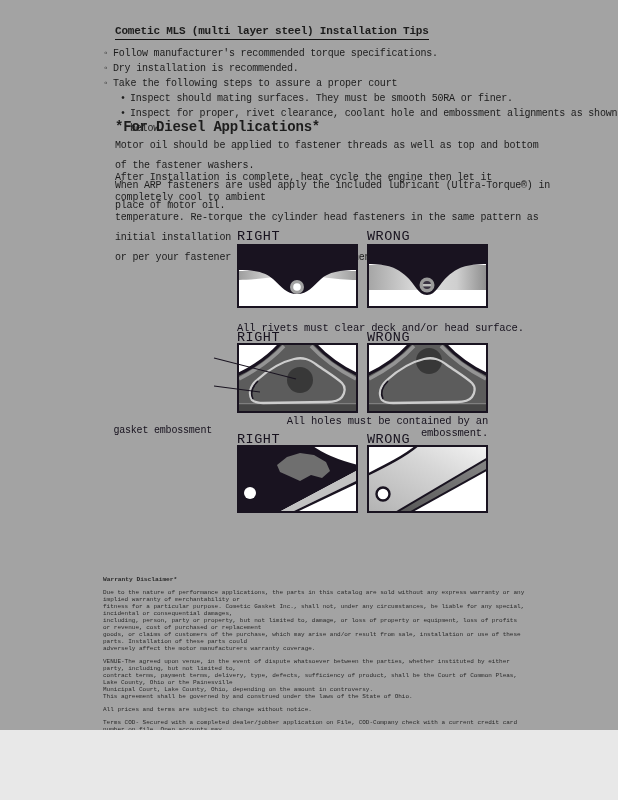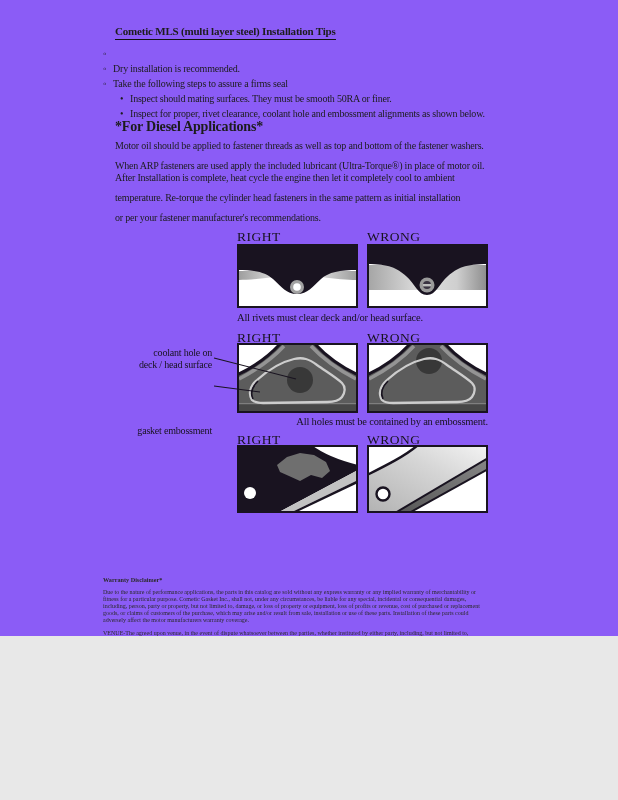--- a/index.html
+++ b/index.html
@@ -1,17 +1,17 @@
 <!DOCTYPE html>
 <html><head>
 <meta charset="utf-8">
 <style>
   html,body{margin:0;padding:0;background:#e8e8e8;}
-  .page{position:relative;width:618px;height:636px;background:#8b5cf6;overflow:hidden;
-        font-family:Liberation Serif, serif;color:#1c1c1c;}
+  .page{position:relative;width:618px;height:730px;background:#a3a3a3;overflow:hidden;
+        font-family:Liberation Mono, monospace;color:#1c1c1c;}
   .abs{position:absolute;}
   .title{font-size:11px;font-weight:bold;letter-spacing:-0.2px;border-bottom:1.5px solid #111;
          padding-bottom:2px;white-space:nowrap;}
   .body-text{font-size:10px;letter-spacing:-0.2px;line-height:20px;white-space:pre-line;}
   .bullets{font-size:10px;letter-spacing:-0.2px;line-height:15px;}
   .bullet-row{display:flex;}
   .bullet-row.sub{padding-left:17px;}
   .bullet-glyph{width:10px;flex:0 0 10px;}
   .section-head{font-size:14px;font-weight:bold;letter-spacing:-0.2px;}
   .diag-label{font-size:13.5px;letter-spacing:0.5px;color:#17121e;width:121px;}
@@ -27,28 +27,29 @@
 </head>
 <body>
 
 <div class="page">
 
   <div class="abs title" style="left:115px;top:25px;">Cometic MLS (multi layer steel) Installation Tips</div>
 
   <div class="abs bullets" style="left:103px;top:46px;">
     <div class="bullet-row">
       <span class="bullet-glyph">◦</span>
+      <span>Follow manufacturer's recommended torque specifications.</span>
     </div>
     <div class="bullet-row">
       <span class="bullet-glyph">◦</span>
       <span>Dry installation is recommended.</span>
     </div>
     <div class="bullet-row">
       <span class="bullet-glyph">◦</span>
-      <span>Take the following steps to assure a firms seal</span>
+      <span>Take the following steps to assure a proper court</span>
     </div>
     <div class="bullet-row sub">
       <span class="bullet-glyph">•</span>
       <span>Inspect should mating surfaces.  They must be smooth 50RA or finer.</span>
     </div>
     <div class="bullet-row sub">
       <span class="bullet-glyph">•</span>
       <span>Inspect for proper, rivet clearance, coolant hole and embossment alignments as shown below.</span>
     </div>
   </div>
@@ -96,29 +97,27 @@
       <rect width="121" height="64" fill="#ffffff"></rect>
       <rect x="2" y="21" width="117" height="25" fill="url(#gw3)"></rect>
       <rect x="2" y="46" width="117" height="16" fill="#ffffff"></rect>
       <path d="M0,0 H121 V20 C98,20 90,24 81,32 C72,40 69,51 60,51 C51,51 48,40 39,32 C30,24 22,20 0,20 Z" fill="#191320"></path>
       <circle cx="60" cy="41" r="7.5" fill="#9a9a9a"></circle>
       <circle cx="60" cy="41" r="4" fill="#3a3442"></circle>
       <rect x="56" y="40" width="8" height="2.4" fill="#bdbdbd"></rect>
       <rect x="1" y="1" width="119" height="62" fill="none" stroke="#191320" stroke-width="2"></rect>
     </svg>
 
-    <div class="abs caption" style="left:237px;top:83px;">All rivets must clear deck and/or head surface.</div>
+    <div class="abs caption" style="left:237px;top:94px;">All rivets must clear deck and/or head surface.</div>
   </div>
 
   <div class="abs" style="left:0;top:330px;width:618px;height:100px;">
     <div class="abs diag-label" style="left:237px;top:0;">RIGHT</div>
     <div class="abs diag-label" style="left:367px;top:0;">WRONG</div>
 
-    <div class="abs annot" style="left:0;top:17px;">coolant hole on
-deck / head surface</div>
     <div class="abs annot" style="left:0;top:50px;margin-top:45px;">gasket embossment</div>
 
     <svg class="abs" style="left:237px;top:13px;" width="121" height="70" viewBox="0 0 121 70">
       <rect width="121" height="70" fill="#5c5c5c"></rect>
       <rect x="2" y="60" width="117" height="1.4" fill="#7f7f7f"></rect>
       <rect x="2" y="61.4" width="117" height="7.6" fill="#474747"></rect>
       <path d="M0,0 H44 C33,12 17,24 0,32 Z" fill="#ffffff"></path>
       <path d="M121,0 H77 C88,12 104,24 121,32 Z" fill="#ffffff"></path>
       <path d="M47,3 C36,15 19,27 2,36" stroke="#949494" stroke-width="3.5" fill="none"></path>
       <path d="M74,3 C85,15 102,27 119,36" stroke="#949494" stroke-width="3.5" fill="none"></path>

